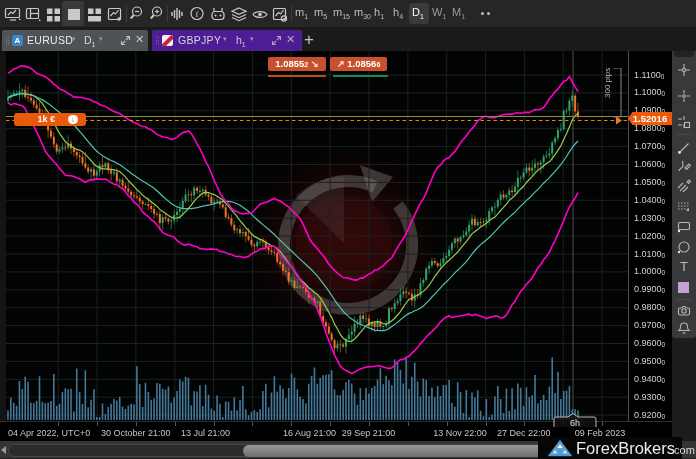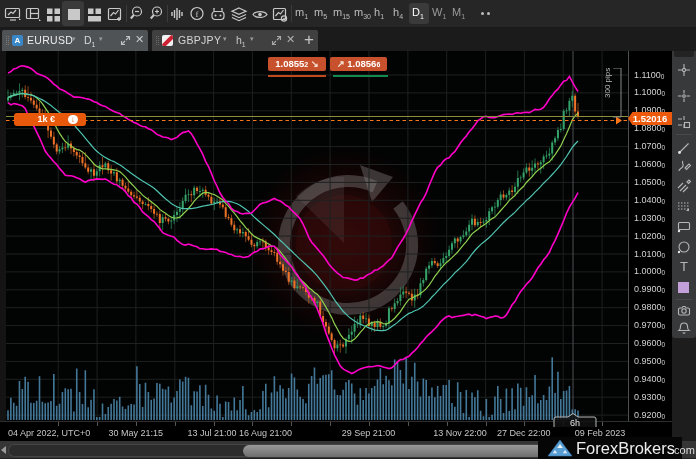--- a/index.html
+++ b/index.html
@@ -170,21 +170,21 @@
       <div style="position:absolute;left:10px;top:5px;width:11px;height:11px;background:#3a87c8;border-radius:2px;color:#fff;font-size:8px;font-weight:bold;text-align:center;line-height:11px">A</div>
   <span style="position:absolute;left:25px;top:4px;letter-spacing:0.3px">EURUSD</span>
   <span style="position:absolute;left:70px;top:5px;color:#9a9a9a;font-size:7px">▾</span>
   <span style="position:absolute;left:82px;top:4px;color:#d8d8d8">D<span style="font-size:7px;vertical-align:-3px">1</span></span>
   <span style="position:absolute;left:97px;top:5px;color:#9a9a9a;font-size:7px">▾</span>
   <svg style="position:absolute;left:118px;top:5px" width="11" height="11" viewBox="0 0 11 11">
         <path d="M1.5,9.5L5,6M6,5L9.5,1.5M6,1.5h3.5v3.5M5,9.5H1.5V6" stroke="#c0c0c0" fill="none" stroke-width="1.1"></path>
       </svg>
   <span style="position:absolute;left:133px;top:3px;color:#c8c8c8;font-size:11px">✕</span>
  </div>
- <div class="tab" style="left:152px;width:166px;background:#404040">
+ <div class="tab" style="left:152px;width:150px;background:#4c1d95">
   <div style="position:absolute;left:4px;top:6px;width:3px;height:9px;border-left:1px dotted #6a6a6a;border-right:1px dotted #6a6a6a"></div>
       <div style="position:absolute;left:10px;top:5px;width:11px;height:11px;background:#f2f2f2;border-radius:2px;overflow:hidden">
         <div style="position:absolute;left:-2.5px;top:3.75px;width:16px;height:3.5px;background:#cc2233;transform:rotate(-45deg)"></div>
       </div>
   <span style="position:absolute;left:26px;top:4px;color:#d5d5d5;letter-spacing:0.3px">GBPJPY</span>
   <span style="position:absolute;left:71px;top:5px;color:#9a9a9a;font-size:7px">▾</span>
   <span style="position:absolute;left:84px;top:4px;color:#c8c8c8">h<span style="font-size:7px;vertical-align:-3px">1</span></span>
   <span style="position:absolute;left:98px;top:5px;color:#9a9a9a;font-size:7px">▾</span>
   <svg style="position:absolute;left:119px;top:5px" width="11" height="11" viewBox="0 0 11 11">
         <path d="M1.5,9.5L5,6M6,5L9.5,1.5M6,1.5h3.5v3.5M5,9.5H1.5V6" stroke="#a8a8a8" fill="none" stroke-width="1.1"></path>
@@ -225,23 +225,23 @@
 <div id="pos">1k €&nbsp;&nbsp;&nbsp;</div>
 <div style="position:absolute;left:68px;top:114.5px;width:9.5px;height:9.5px;border-radius:50%;background:#fff;color:#e8590c;font-size:8px;line-height:9.5px;text-align:center;font-weight:bold">↓</div>
 <div id="btns">
  <div class="btn" style="left:268px;width:58px">1.0855<span style="font-size:7px">2</span> <span style="color:#f3e4d6">↘</span></div>
  <div class="btn" style="left:330px;width:57px"><span style="color:#f3e4d6">↗</span> 1.0856<span style="font-size:7px">6</span></div>
  <div class="ub" style="left:268px;width:58px;background:#bf4a1e"></div>
  <div class="ub" style="left:333px;width:55px;background:#128a50"></div>
 </div>
 <div id="taxis">
     <div class="tl" style="left:8px">04 Apr 2022, UTC+0</div>
-    <div class="tl" style="left:90.80000000000001px;width:90px;text-align:center">30 May 21:15</div>
-    <div class="tl" style="left:167px;width:90px;text-align:center">13 Jul 21:00</div>
-    <div class="tl" style="left:239px;width:90px;text-align:left">16 Aug 21:00</div>
+    <div class="tl" style="left:90.80000000000001px;width:90px;text-align:center">30 October 21:00</div>
+    <div class="tl" style="left:181px;width:90px;text-align:left">13 Jul 21:00</div>
+    <div class="tl" style="left:246px;width:90px;text-align:right">16 Aug 21:00</div>
     <div class="tl" style="left:323.6px;width:90px;text-align:center">29 Sep 21:00</div>
     <div class="tl" style="left:415px;width:90px;text-align:center">13 Nov 22:00</div>
     <div class="tl" style="left:478.79999999999995px;width:90px;text-align:center">27 Dec 22:00</div>
     <div class="tl" style="left:555px;width:90px;text-align:center">09 Feb 2023</div>
     <div class="tick" style="left:58.2px"></div>
     <div class="tick" style="left:97.1px"></div>
     <div class="tick" style="left:135.9px"></div>
     <div class="tick" style="left:174.8px"></div>
     <div class="tick" style="left:213.6px"></div>
     <div class="tick" style="left:252.4px"></div>

